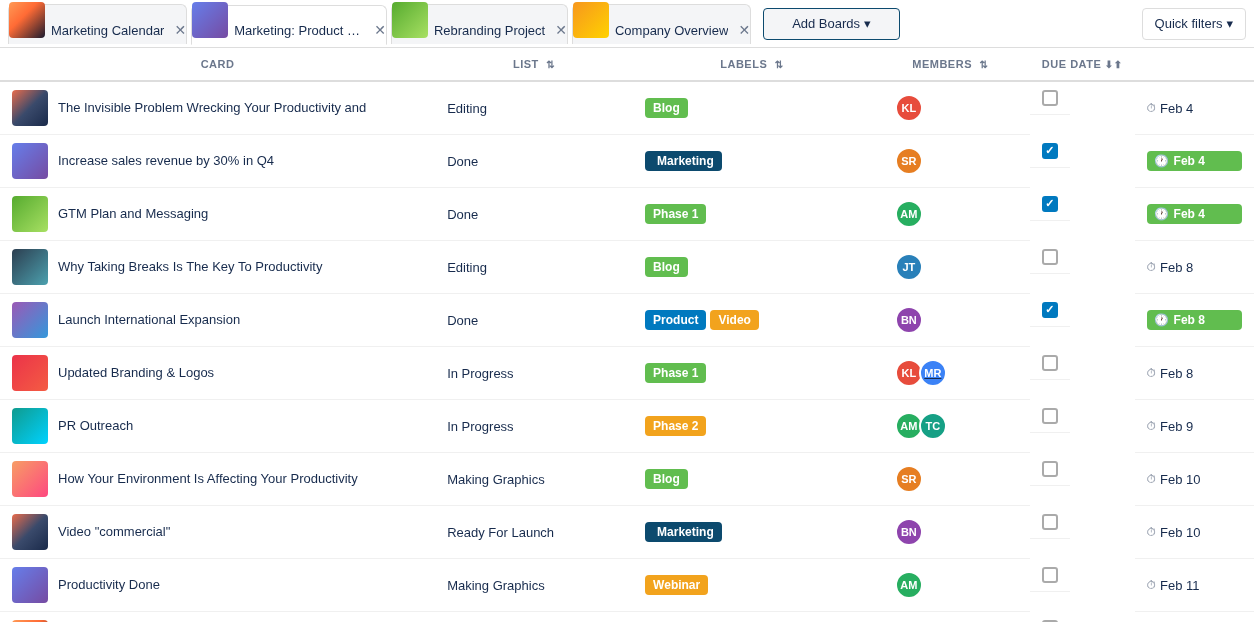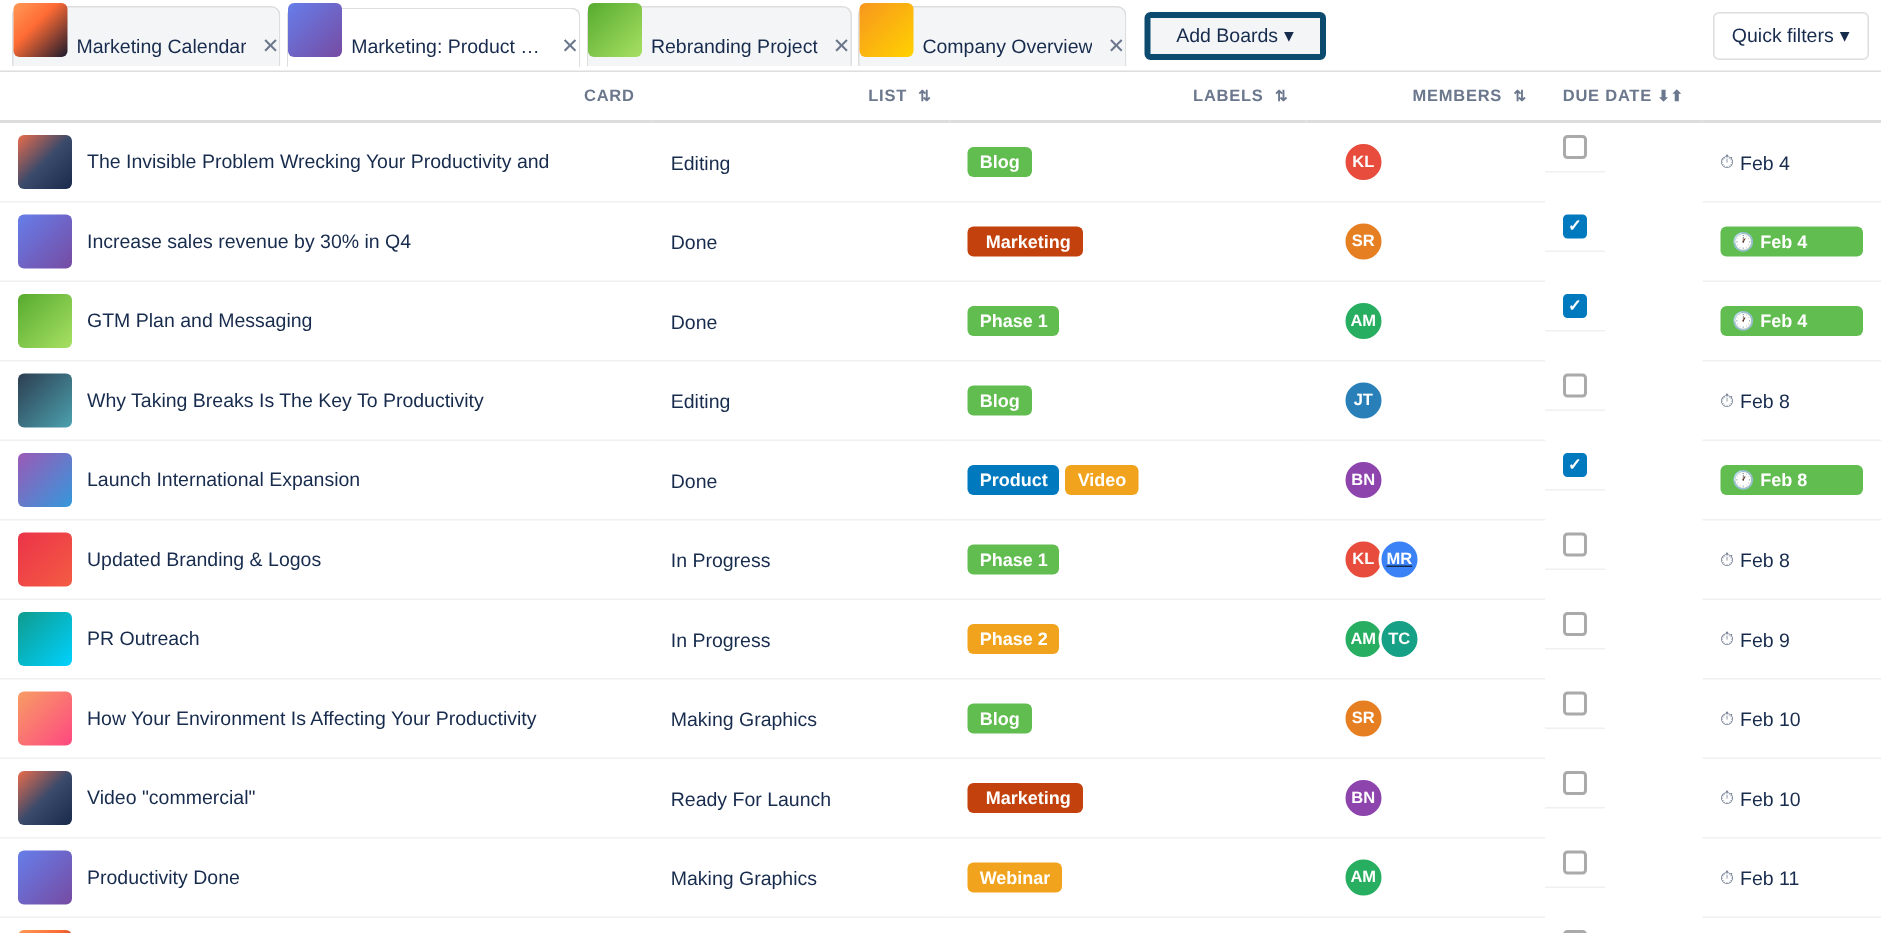--- a/index.html
+++ b/index.html
@@ -13,36 +13,36 @@
     .tab {
       display: flex; align-items: flex-end; gap: 6px; padding: 6px 0;
       border-radius: 6px 6px 0 0; border: 1px solid #ddd; border-bottom: none;
       background: #f4f5f7; cursor: pointer; font-size: 13px; color: #172b4d;
       height: 40px; white-space: nowrap; max-width: 200px;
     }
     .tab.active { background: #fff; border-bottom: 1px solid #fff; margin-bottom: -1px; }
     .tab-label { overflow: hidden; text-overflow: ellipsis; max-width: 130px; }
     .tab-close { color: #6b778c; font-size: 14px; cursor: pointer; margin-left: 4px; flex-shrink: 0; }
     .add-boards-btn {
-      display: flex; align-items: center; gap: 4px; padding: 6px 17px;
-      background: #f4f5f7; border: 4px solid #0c4a6e; border-radius: 4px;
+      display: flex; align-items: center; gap: 4px; padding: 6px 28px;
+      background: #f4f5f7; border: 1px solid #0c4a6e; border-radius: 4px;
       cursor: pointer; font-size: 13px; color: #172b4d; margin-left: 8px; height: 32px;
     }
     .quick-filters-btn {
       display: flex; align-items: center; gap: 4px; padding: 6px 12px;
       background: #fff; border: 1px solid #ddd; border-radius: 4px;
       cursor: pointer; font-size: 13px; color: #172b4d; margin-left: auto; height: 32px;
     }
 
     
     .table-container { width: 100%; overflow-x: auto; }
     table { width: 100%; border-collapse: collapse; }
     thead tr { border-bottom: 2px solid #ddd; }
     th {
-      text-align: right; padding: 10px 12px; font-size: 11px; font-weight: 700;
+      text-align: center; padding: 10px 12px; font-size: 11px; font-weight: 700;
       color: #6b778c; text-transform: uppercase; letter-spacing: 0.5px;
       background: #fff; white-space: nowrap;
     }
     th.sortable { cursor: pointer; }
     th .sort-icon { margin-left: 4px; color: #6b778c; font-size: 10px; }
     td { padding: 8px 12px; border-bottom: 1px solid #f0f0f0; vertical-align: middle; }
 
     .col-card { width: 440px; }
     .col-list { width: 200px; }
     .col-labels { width: 240px; }
@@ -56,21 +56,21 @@
       overflow: hidden; background: #ddd;
     }
     .card-title { font-size: 13px; color: #172b4d; line-height: 1.3; }
 
     
     .label-badge {
       display: inline-block; padding: 3px 8px; border-radius: 4px;
       font-size: 12px; font-weight: 600; color: #fff; margin-right: 4px;
     }
     .label-blog { background: #61bd4f; }
-    .label-marketing { background: #c2410c; padding-left: 12px; }
+    .label-marketing { background: #0c4a6e; padding-left: 12px; }
     .label-phase1 { background: #61bd4f; }
     .label-phase2 { background: #f2a31d; }
     .label-product { background: #0079bf; }
     .label-sales { background: #f2a31d; }
     .label-webinar { background: #f2a31d; }
 
     
     .members-cell { display: flex; align-items: center; }
     .avatar {
       width: 28px; height: 28px; border-radius: 50%; border: 2px solid #fff;

